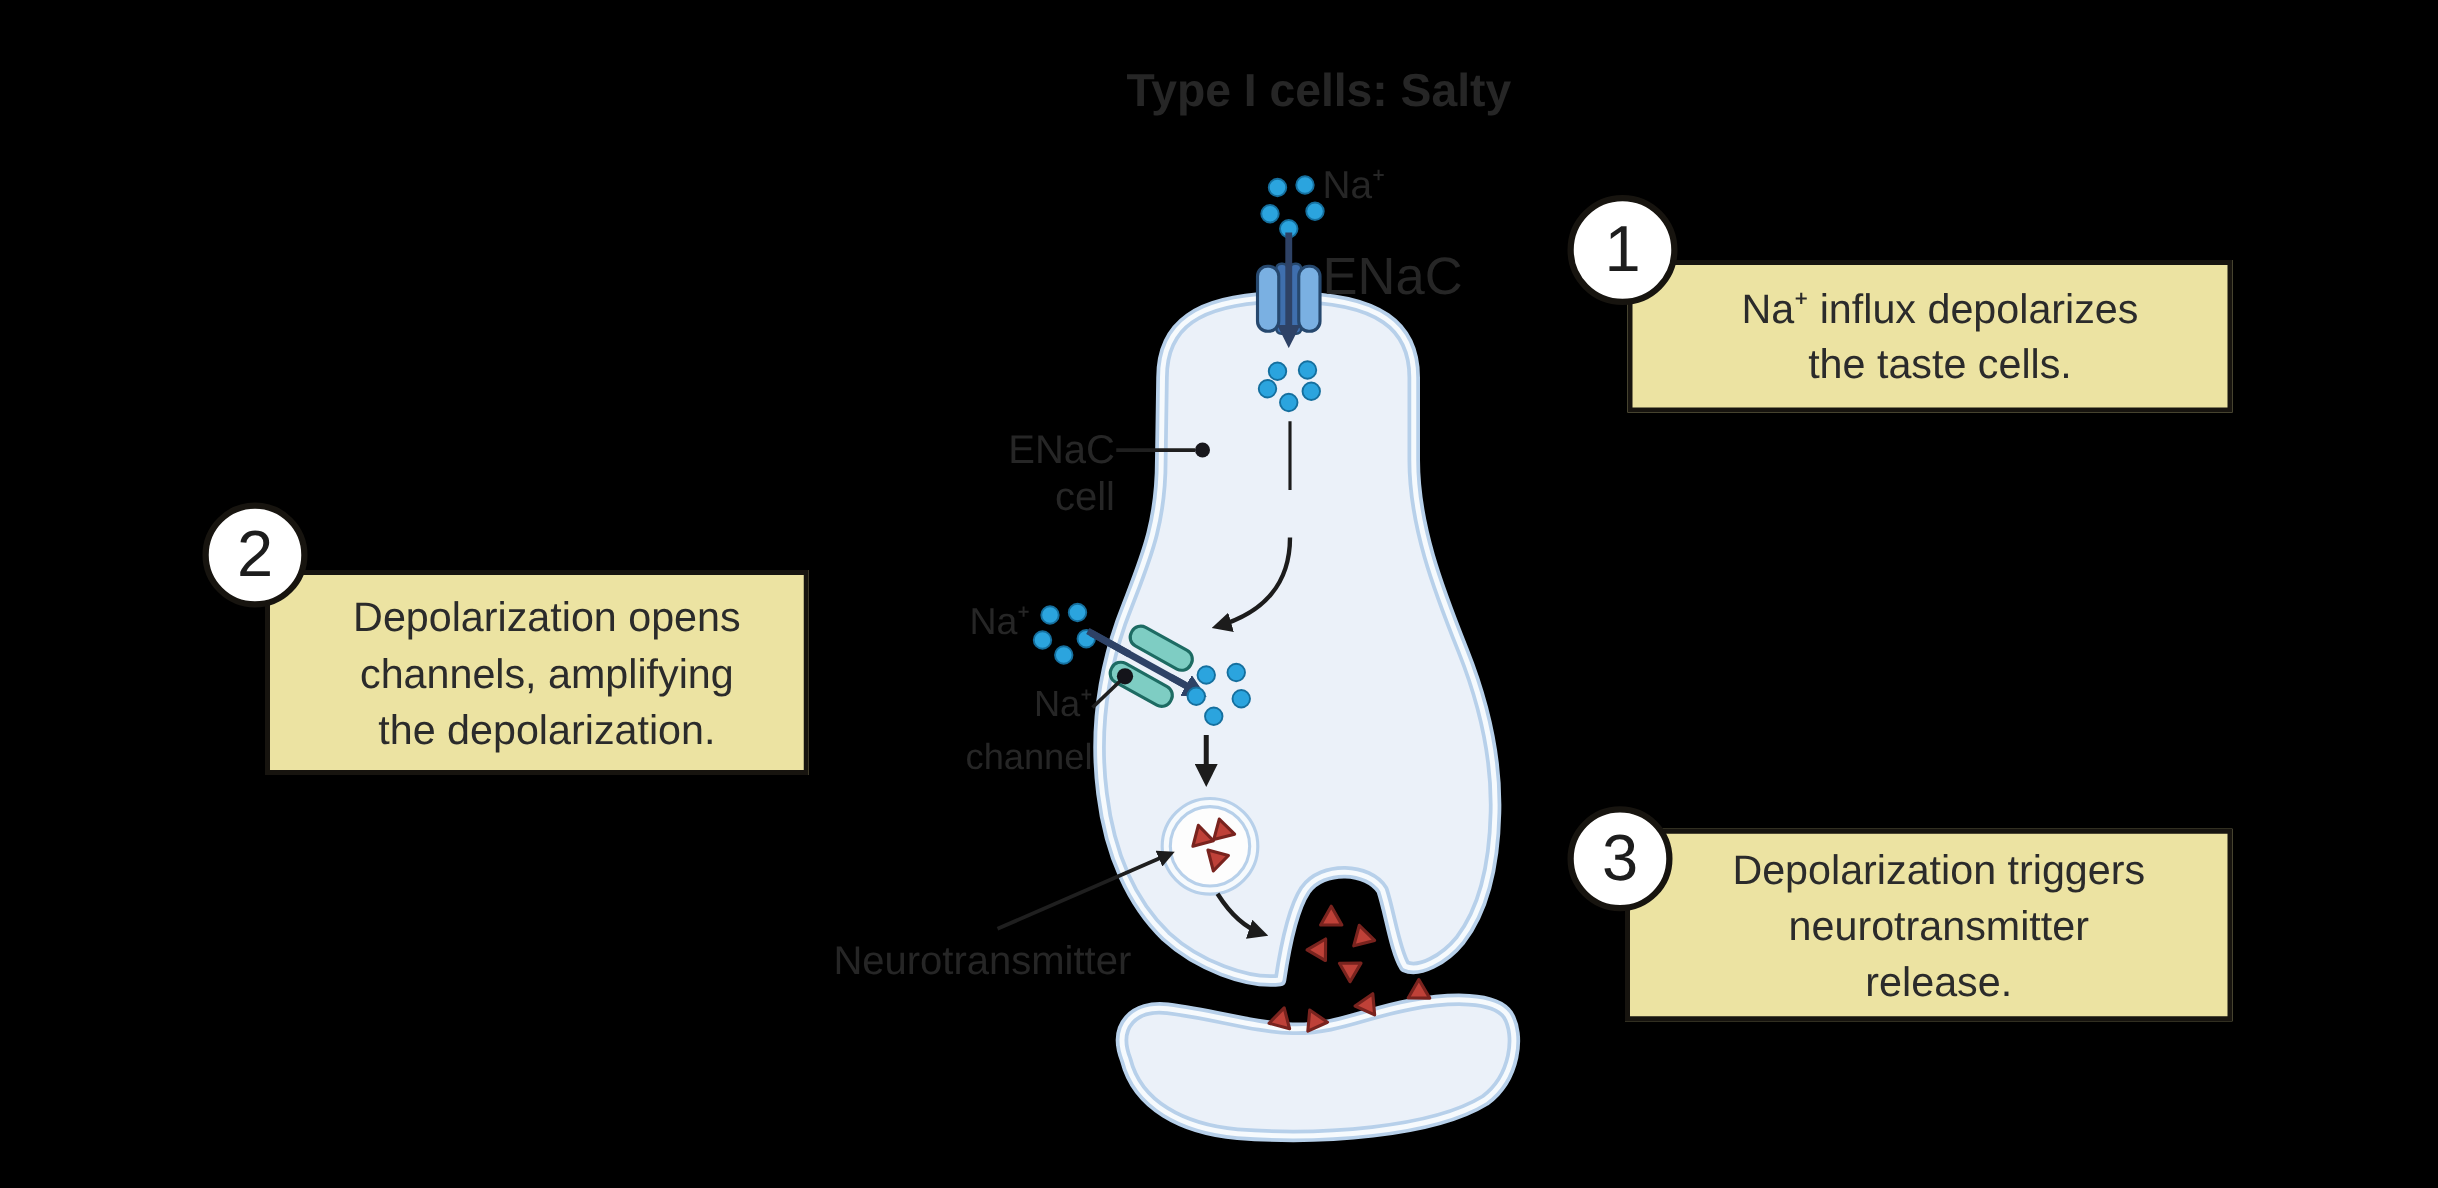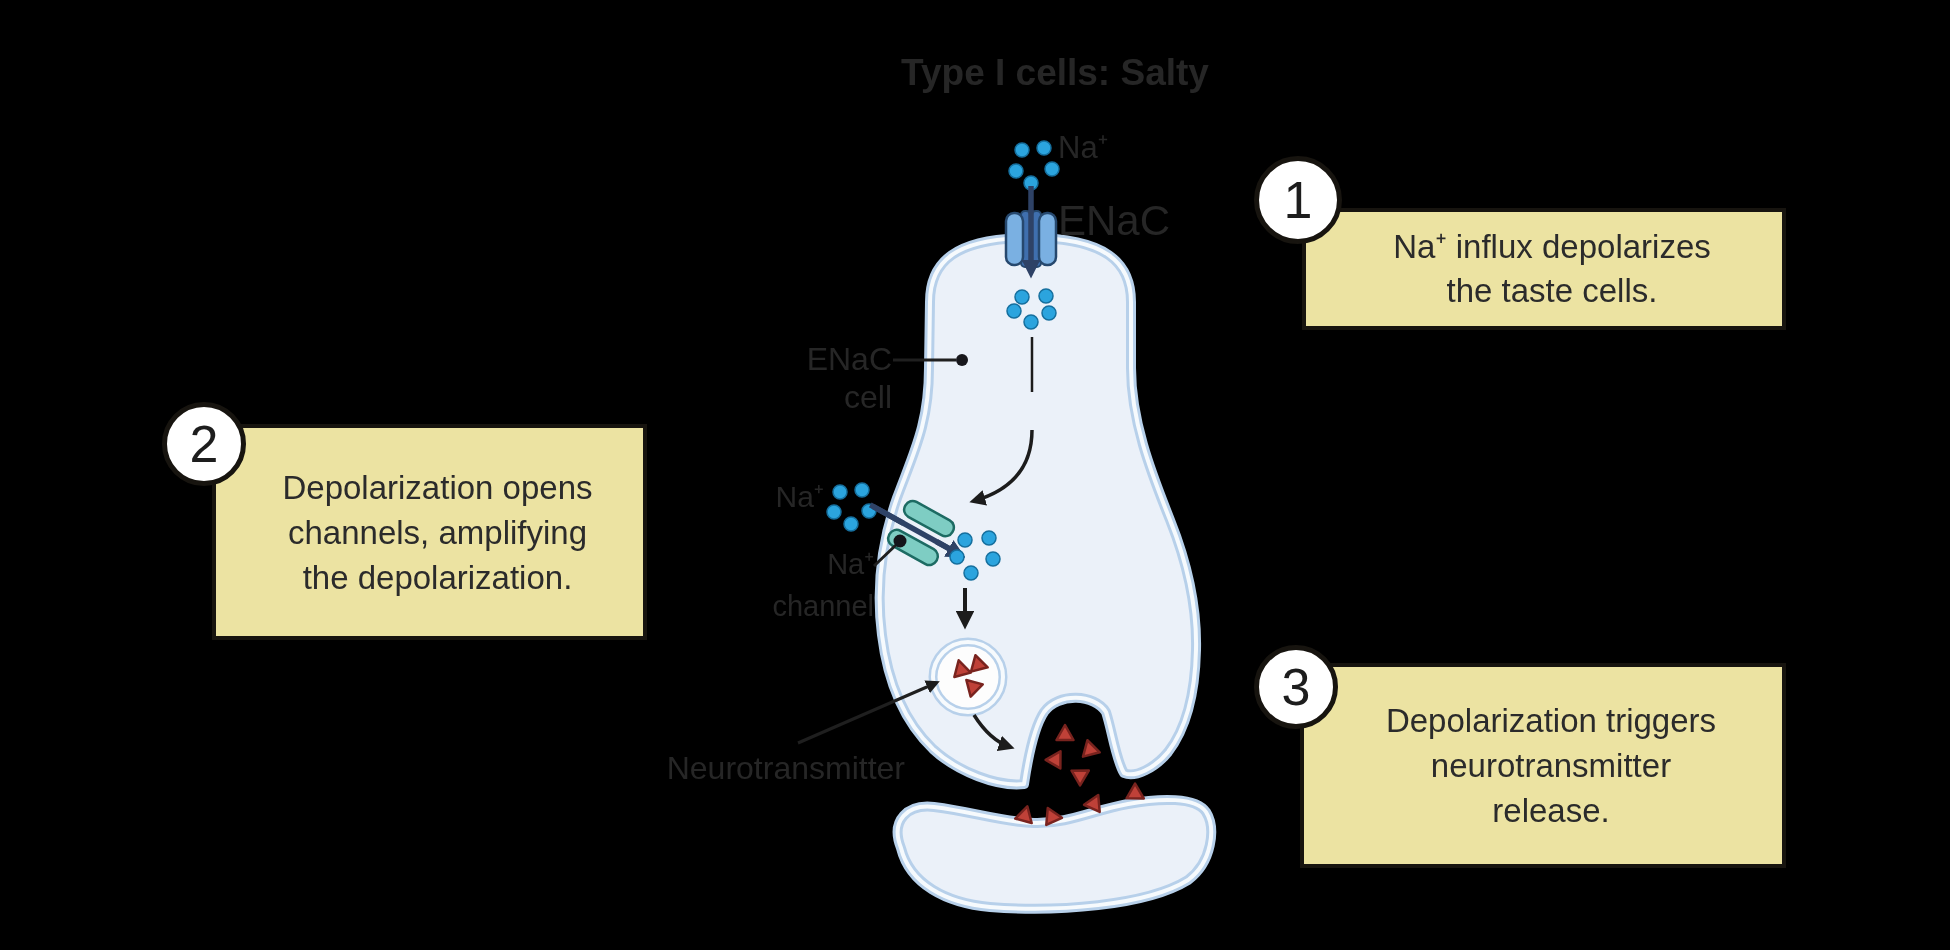--- a/index.html
+++ b/index.html
@@ -20,22 +20,22 @@
          display:flex;align-items:center;justify-content:center;
          font-size:52px;color:#1d1d1d;}
   .b1{left:1254px;top:156px;width:88px;height:88px;}
   .b2{left:162px;top:402px;}
   .b3{left:1254px;top:645px;}
   .callout{position:absolute;background:var(--callout_fill,#ece3a2);
            border:4px solid var(--callout_border,#17140f);box-sizing:border-box;z-index:2;
            display:flex;flex-direction:column;align-items:center;justify-content:center;
            color:var(--callout_text,#2b2b2b);font-size:33px;text-align:center;padding-left:16px;}
   .c1{left:1302px;top:208px;width:484px;height:122px;line-height:44px;}
-  .c2{left:212px;top:424px;width:435px;height:216px;line-height:45px;}
-  .c3{left:1300px;top:663px;width:486px;height:205px;line-height:45px;}
+  .c2{left:212px;top:456px;width:435px;height:164px;line-height:45px;}
+  .c3{left:1300px;top:663px;width:486px;height:154px;line-height:45px;}
 </style>
 </head>
 <body>
 
 <div class="canvas">
 
   <svg width="1950" height="950" viewBox="0 0 1950 950">
     <defs>
       <marker id="ah-dark" viewBox="0 0 10 10" refX="7" refY="5" markerWidth="4.6" markerHeight="4.6" orient="auto-start-reverse">
         <path d="M0 0 L10 5 L0 10 z" fill="#1c1c1c"></path>

